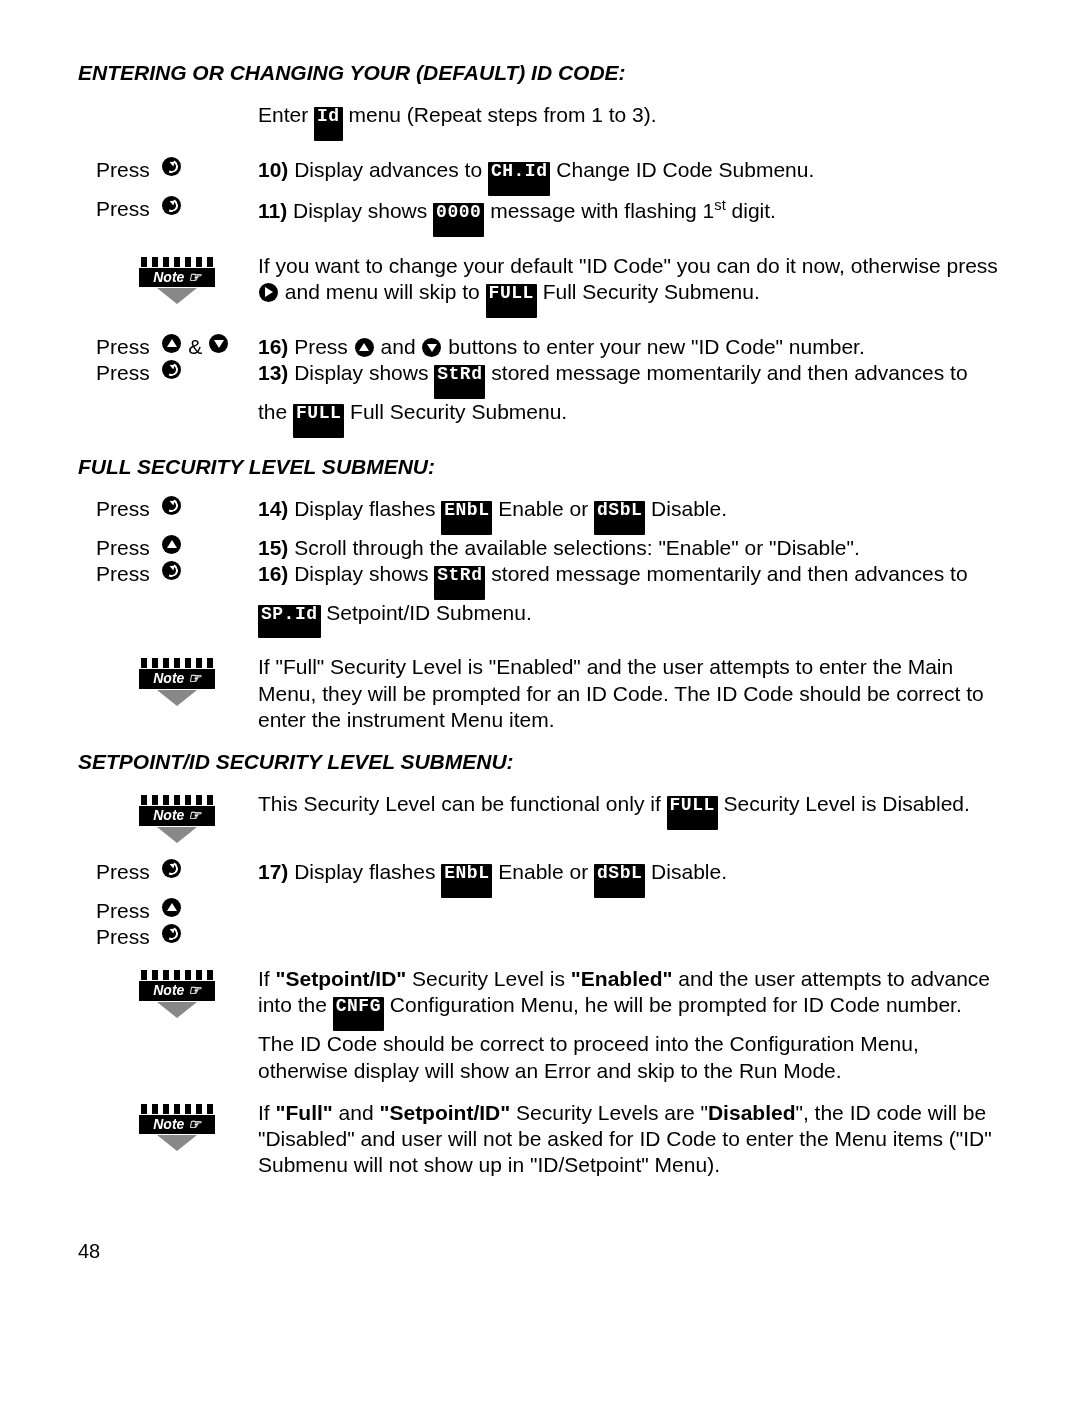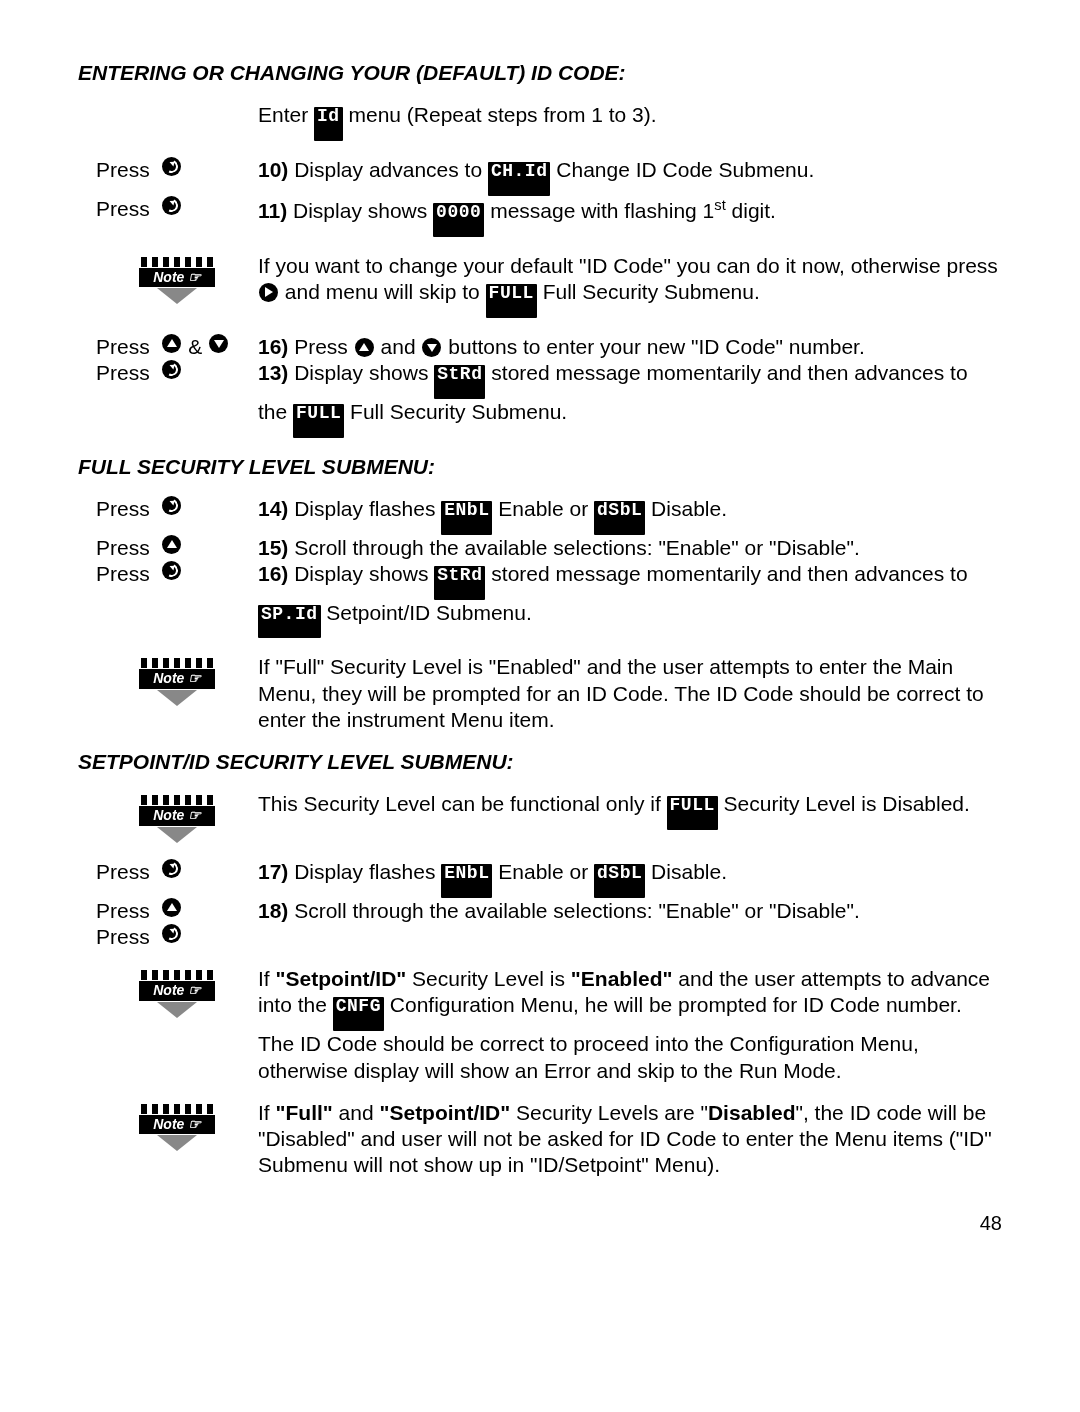--- a/index.html
+++ b/index.html
@@ -55,22 +55,22 @@
     font-size: 18px;
     padding: 0px 3px 14px 3px;
     border-radius: 1px;
     line-height: 1.1;
     vertical-align: 1px;
     letter-spacing: 0.5px;
   }
   .sup { font-size: 0.7em; vertical-align: super; }
   .bold { font-weight: bold; }
   .page-num {
-    text-align: right;
-    margin-top: 32px;
+    text-align: left;
+    margin-top: 60px;
     font-size: 20px;
   }
   .block { margin-bottom: 16px; }
 
   
   .note-icon {
     width: 76px;
     text-align: center;
     margin-top: 4px;
   }
@@ -283,23 +283,20 @@
   </div>
   <div class="right-col">
     <span class="step-num">17)</span><span> Display flashes </span><span class="badge">ENbL</span><span> Enable or </span><span class="badge">dSbL</span><span> Disable.</span>
   </div>
 </div>
 
 <div class="row">
   <div class="left-col">
     <span>Press</span>&nbsp;&nbsp;<span class="ibtn up"></span>
   </div>
-  <div class="right-col">
-    <span class="step-num">18)</span><span> Scroll through the available selections: "Enable" or "Disable".</span>
-  </div>
 </div>
 
 <div class="row block">
   <div class="left-col">
     <span>Press</span>&nbsp;&nbsp;<span class="ibtn enter"></span>
   </div>
 </div>
 
 <div class="row block">
   <div class="note-col">

